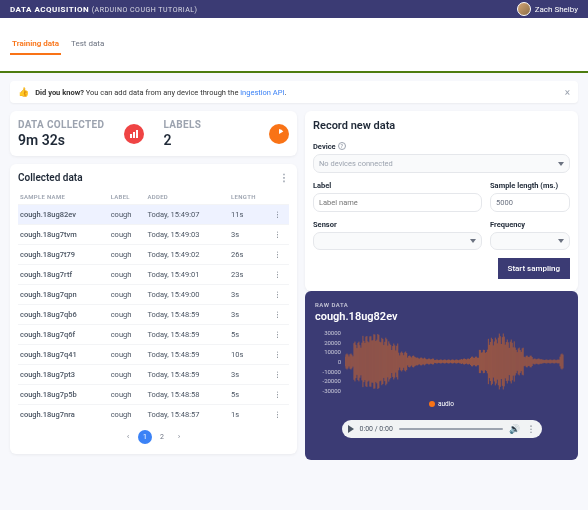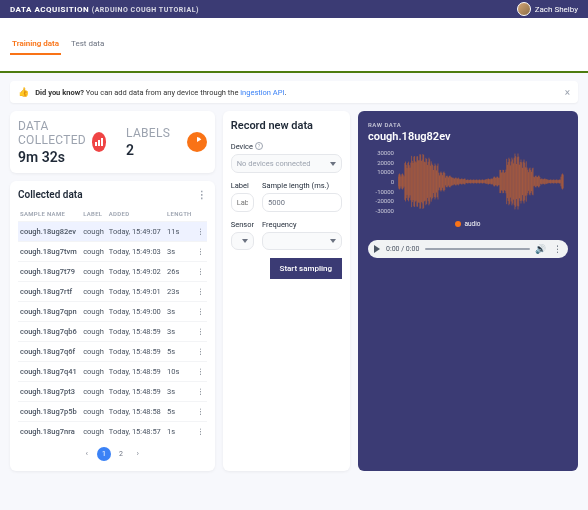--- a/index.html
+++ b/index.html
@@ -1,50 +1,50 @@
 <!DOCTYPE html>
 <html><head>
 <meta charset="utf-8">
 <style>
   *{box-sizing:border-box;margin:0;padding:0;font-family:-apple-system,BlinkMacSystemFont,"Segoe UI",Roboto,sans-serif}
   body{background:#f7f8fc;color:#333;font-size:8px;width:588px;height:510px;overflow:hidden}
   .header{background:#3b3b74;color:#fff;padding:5px 10px;display:flex;align-items:center;justify-content:space-between;height:18px}
   .header-title{font-size:8px;font-weight:700;letter-spacing:.5px}
-  .header-title .sub{font-weight:700;font-size:7px;opacity:.8}
+  .header-title .sub{font-weight:400;font-size:7px;opacity:.8}
   .user{display:flex;align-items:center;gap:4px;font-size:8px}
   .avatar{width:14px;height:14px;border-radius:50%;background:linear-gradient(135deg,#d4a574,#8b6f47);border:1px solid #fff}
   .tabs{background:#fff;padding:16px 10px;display:flex;gap:8px;border-bottom:2px solid #4d7c0f}
   .tab{padding:5px 2px;font-size:8px;color:#6b7280;cursor:pointer;border-bottom:2px solid transparent}
   .tab.active{color:#f97316;font-weight:600;border-bottom-color:#f97316}
   .banner{margin:8px 10px;background:#fff;border-radius:4px;padding:6px 8px;display:flex;align-items:center;gap:6px;font-size:7.5px;box-shadow:0 1px 2px rgba(0,0,0,.05);position:relative}
   .banner .link{color:#3b82f6}
   .banner-close{position:absolute;right:8px;color:#9ca3af;font-size:10px;cursor:pointer}
   .main{display:flex;gap:8px;padding:0 10px}
   .left{width:287px;display:flex;flex-direction:column;gap:8px}
-  .right{flex:1;display:flex;gap:8px}
+  .right{flex:1;display:flex;flex-direction:column;}
   .card{background:#fff;border-radius:6px;padding:8px;box-shadow:0 1px 3px rgba(0,0,0,.06)}
   .stats{display:flex;gap:20px}
   .stat{flex:1;display:flex;align-items:center;justify-content:space-between}
-  .stat-label{font-size:12px;color:#9ca3af;font-weight:400;letter-spacing:.3px;text-transform:uppercase}
+  .stat-label{font-size:10px;color:#9ca3af;font-weight:700;letter-spacing:.3px;text-transform:uppercase}
   .stat-value{font-size:14px;font-weight:600;color:#1f2937;margin-top:2px}
   .stat-icon{width:20px;height:20px;border-radius:50%;display:flex;align-items:center;justify-content:center}
   .stat-icon.red{background:#ef4444;color:#fff}
   .stat-icon.orange{background:#f97316;color:#fff}
   .collected-title{font-size:10px;font-weight:600;color:#1f2937;display:flex;justify-content:space-between;align-items:center;margin-bottom:6px}
   .table{width:100%;border-collapse:collapse;font-size:7.5px}
   .table th{text-align:left;font-size:6px;font-weight:600;color:#9ca3af;text-transform:uppercase;letter-spacing:.3px;padding:4px 2px}
   .table td{padding:5px 2px;border-top:1px solid #f3f4f6;color:#4b5563}
   .table tr.selected{background:#eef2ff}
   .sample-link{color:#3b82f6;font-weight:500}
   .row-menu{color:#9ca3af;cursor:pointer}
   .pagination{display:flex;gap:3px;justify-content:center;padding:6px 0 2px}
   .page-btn{width:14px;height:14px;border-radius:50%;display:flex;align-items:center;justify-content:center;font-size:7px;cursor:pointer;color:#6b7280}
   .page-btn.active{background:#3b82f6;color:#fff}
   .record-title{font-size:11px;font-weight:600;color:#1f2937;margin-bottom:10px}
-  .field-label{font-size:7.5px;color:#1f2937;font-weight:400;display:flex;align-items:flex-start;gap:2px;margin-bottom:3px}
+  .field-label{font-size:7.5px;color:#1f2937;font-weight:700;display:flex;align-items:flex-start;gap:2px;margin-bottom:3px}
   .input{width:100%;border:1px solid #e5e7eb;border-radius:7px;padding:4px 5px;font-size:7.5px;color:#6b7280;background:#fff}
   .input.disabled{background:#f9fafb;color:#9ca3af}
   .field-row{display:flex;gap:8px;margin-top:8px}
   .field{flex:1}
   .field.small{flex:0 0 80px}
   .start-btn{background:#3b3b74;color:#fff;border:none;border-radius:0;padding:6px 10px;font-size:8px;font-weight:500;float:right;margin-top:8px;cursor:pointer}
   .wave-card{background:#3b3b74;border-radius:6px;padding:10px;color:#fff}
   .raw-label{font-size:6px;letter-spacing:.5px;opacity:.7;font-weight:600}
   .raw-name{font-size:11px;font-weight:600;margin-top:2px;margin-bottom:6px}
   .wave-container{position:relative;height:65px;margin-bottom:6px}

